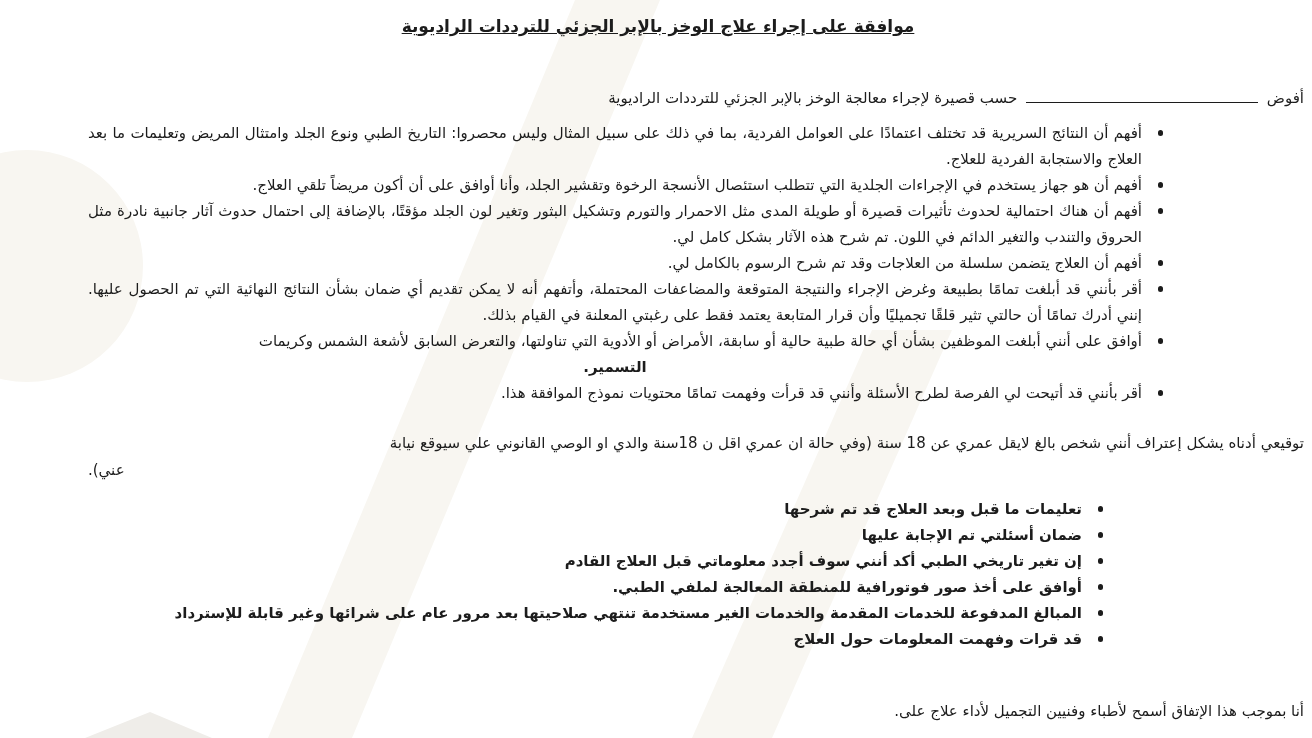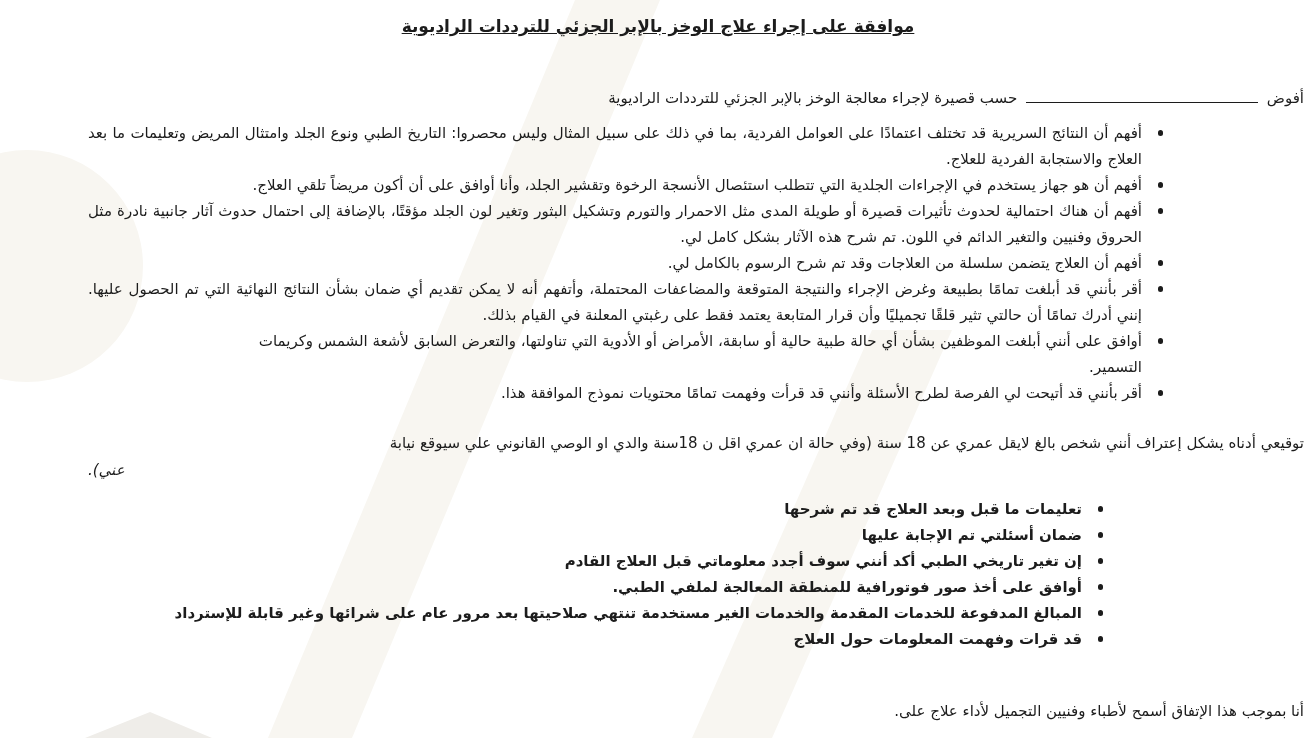--- a/index.html
+++ b/index.html
@@ -49,26 +49,26 @@
   }
   .consent-list li::before {
     content: "";
     position: absolute;
     right: 9px; top: 10px;
     width: 5.5px; height: 5.5px;
     border-radius: 50%;
     background: #1c1c1c;
   }
   .pt-text { display: inline; }
-  .pt-tail { display: block; text-align: right; direction: rtl; }
+  .pt-tail { display: block; text-align: center; direction: rtl; font-weight: bold; }
   .pt-tail:empty { display: none; }
   .list-one { margin-right: 132px; }
   .list-two { margin-right: 192px; margin-top: 12px; font-weight: bold; }
   .age-paragraph { margin-top: 24px; line-height: 27px; text-align: justify; }
-  .age-tail { text-align: left; direction: rtl; line-height: 27px; font-style: italic; }
+  .age-tail { text-align: left; direction: rtl; line-height: 27px; }
   .closing { margin-top: 46px; line-height: 26px; }
 </style>
 </head>
 <body>
 
 <svg class="watermark" width="1312" height="738" viewBox="0 0 1312 738" aria-hidden="true">
   <circle class="wm-light" cx="27" cy="266" r="116"></circle>
   <polygon class="wm-light" points="575,0 660,0 352,738 268,738"></polygon>
   <polygon class="wm-light" points="872,330 952,330 772,738 692,738"></polygon>
   <polygon class="wm-shadow" points="85,738 212,738 150,712"></polygon>
@@ -87,21 +87,21 @@
   <ul class="consent-list list-one">
     <li>
       <span class="pt-text">أفهم أن النتائج السريرية قد تختلف اعتمادًا على العوامل الفردية، بما في ذلك على سبيل المثال وليس محصروا: التاريخ الطبي ونوع الجلد وامتثال المريض وتعليمات ما بعد العلاج والاستجابة الفردية للعلاج.</span>
       
     </li>
     <li>
       <span class="pt-text">أفهم أن هو جهاز يستخدم في الإجراءات الجلدية التي تتطلب استئصال الأنسجة الرخوة وتقشير الجلد، وأنا أوافق على أن أكون مريضاً تلقي العلاج.</span>
       
     </li>
     <li>
-      <span class="pt-text">أفهم أن هناك احتمالية لحدوث تأثيرات قصيرة أو طويلة المدى مثل الاحمرار والتورم وتشكيل البثور وتغير لون الجلد مؤقتًا، بالإضافة إلى احتمال حدوث آثار جانبية نادرة مثل الحروق وفنيين والتغير الدائم في اللون. تم شرح هذه الآثار بشكل كامل لي.</span>
+      <span class="pt-text">أفهم أن هناك احتمالية لحدوث تأثيرات قصيرة أو طويلة المدى مثل الاحمرار والتورم وتشكيل البثور وتغير لون الجلد مؤقتًا، بالإضافة إلى احتمال حدوث آثار جانبية نادرة مثل الحروق والتندب والتغير الدائم في اللون. تم شرح هذه الآثار بشكل كامل لي.</span>
       
     </li>
     <li>
       <span class="pt-text">أفهم أن العلاج يتضمن سلسلة من العلاجات وقد تم شرح الرسوم بالكامل لي.</span>
       
     </li>
     <li>
       <span class="pt-text">أقر بأنني قد أبلغت تمامًا بطبيعة وغرض الإجراء والنتيجة المتوقعة والمضاعفات المحتملة، وأتفهم أنه لا يمكن تقديم أي ضمان بشأن النتائج النهائية التي تم الحصول عليها. إنني أدرك تمامًا أن حالتي تثير قلقًا تجميليًا وأن قرار المتابعة يعتمد فقط على رغبتي المعلنة في القيام بذلك.</span>
       
     </li>

